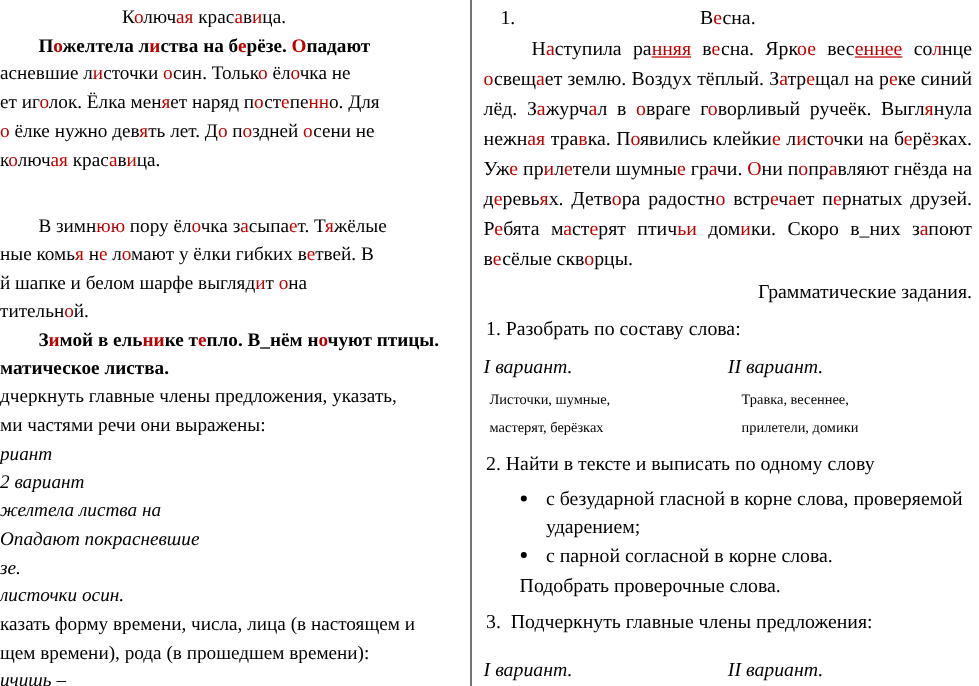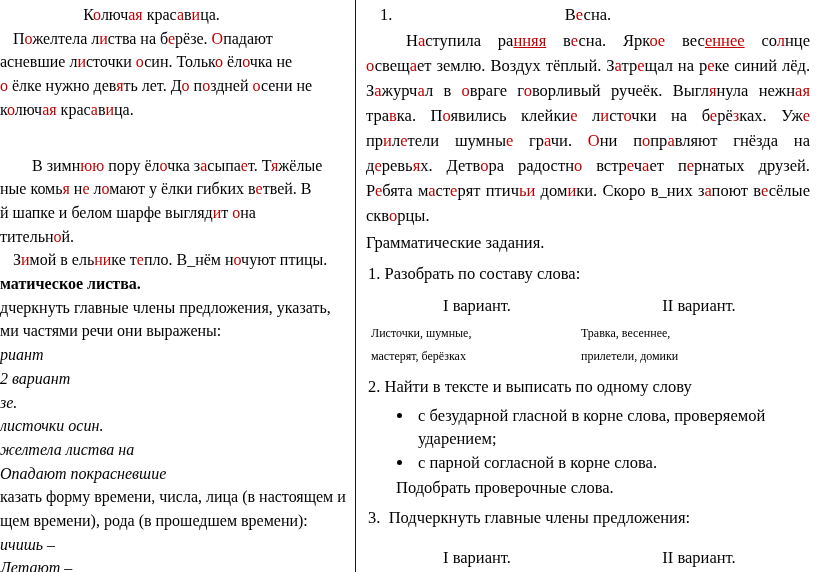--- a/index.html
+++ b/index.html
@@ -7,95 +7,96 @@
   body {
     background:#ffffff;
     font-family:"Liberation Serif","DejaVu Serif",serif;
     color:#000;
     overflow:hidden;
   }
   .page { display:flex; width:816px; height:572px; background:#fff; }
 
   
   .col-left {
-    width:356px; flex:none;
+    width:393px; flex:none;
     border-right:1px solid #1a1a1a;
     padding:3px 4px 0 0;
     overflow:hidden;
   }
   .col-left .line {
     font-size:16px;
     line-height:23.7px;
     white-space:nowrap;
   }
   .t-center { text-align:center; padding-right:48px; }
-  .t-ind  { padding-left:13px; }
+  .t-ind  { padding-left:32px;font-weight:bold; }
   .t-ind2 { padding-left:32px;margin-top:32px; }
   .t-bold { font-weight:bold; }
   .t-italic { font-style:italic;flex-direction:column; }
   .t-cols { display:flex; }
   .t-cols .c1 { width:152px; flex:none; }
 
   
   .r { color:#c00000; }
   .u { text-decoration:underline; }
 
   
   .col-right { flex:1; padding:3px 6px 0 10px; overflow:hidden; }
   .head-row { position:relative; font-size:16.5px; line-height:24px; }
   .head-num { position:absolute; left:14px; top:0; }
   .head-title { text-align:center; }
   .para {
     font-size:16.5px; line-height:25px;
     text-align:justify; text-indent:40px;
     margin-top:1px;
   }
-  .tasks-title { text-align:left; font-size:16.5px; line-height:25px; margin-top:2px; }
+  .tasks-title { text-align:right; font-size:16.5px; line-height:25px; margin-top:2px; }
   .task-line { font-size:16.5px; line-height:24px; margin-top:7px; padding-left:2px; white-space:pre-wrap; }
   .variants { display:flex; margin-top:8px; font-size:16.5px; line-height:24px; }
-  .variants .v { width:50%; text-align:center; }
+  .variants .v { width:50%; text-align:left;font-style:italic; }
   .variants-bottom { margin-top:16px; }
   .words { display:flex; margin-top:4px; font-size:12px; line-height:23px; }
   .words .w1 { width:210px; flex:none; margin-left:5px; white-space:pre-line; }
   .words .w2 { white-space:pre-line; }
   .bullets { margin:5px 0 2px 48px; font-size:16.5px; line-height:23px; }
   .bullets li { padding-left:4px; margin-bottom:1px; }
   .note { font-size:16.5px; line-height:23px; padding-left:30px; }
 </style>
 </head>
 <body>
 
 <div class="page">
 
   <div class="col-left">
 
   <div class="line t-center">К<span class="r">о</span>люч<span class="r">ая</span> крас<span class="r">а</span>в<span class="r">и</span>ца.</div>
       <div class="line t-ind">П<span class="r">о</span>желтела л<span class="r">и</span>ства на б<span class="r">е</span>рёзе. <span class="r">О</span>падают</div>
       <div class="line">асневшие л<span class="r">и</span>сточки <span class="r">о</span>син. Тольк<span class="r">о</span> ёл<span class="r">о</span>чка не</div>
+      <div class="line">ет иг<span class="r">о</span>лок. Ёлка мен<span class="r">я</span>ет наряд п<span class="r">о</span>ст<span class="r">е</span>пе<span class="r">нн</span>о. Для</div>
       <div class="line"><span class="r">о</span> ёлке нужно дев<span class="r">я</span>ть лет. Д<span class="r">о</span> п<span class="r">о</span>здней <span class="r">о</span>сени не</div>
       <div class="line">к<span class="r">о</span>люч<span class="r">ая</span> крас<span class="r">а</span>в<span class="r">и</span>ца.</div>
       <div class="line t-ind2">В зимн<span class="r">юю</span> пору ёл<span class="r">о</span>чка з<span class="r">а</span>сыпа<span class="r">е</span>т. Т<span class="r">я</span>жёлые</div>
       <div class="line">ные комь<span class="r">я</span> н<span class="r">е</span> л<span class="r">о</span>мают у ёлки гибких в<span class="r">е</span>твей. В</div>
       <div class="line">й шапке и белом шарфе выгляд<span class="r">и</span>т <span class="r">о</span>на</div>
       <div class="line">тительн<span class="r">о</span>й.</div>
       <div class="line t-ind">З<span class="r">и</span>мой в ель<span class="r">ни</span>ке т<span class="r">е</span>пло. В_нём н<span class="r">о</span>чуют птицы.</div>
       <div class="line t-bold">матическое листва.</div>
       <div class="line">дчеркнуть главные члены предложения, указать,</div>
       <div class="line">ми частями речи они выражены:</div>
       <div class="line t-cols t-italic">
         <span class="c1">риант</span>
         <span class="c2">2 вариант</span>
       </div>
       <div class="line t-cols t-italic">
+        <span class="c1">желтела листва на</span>
+        <span class="c2">Опадают покрасневшие</span>
+      </div>
+      <div class="line t-cols t-italic">
         <span class="c1">зе.</span>
         <span class="c2">листочки осин.</span>
-      </div>
-      <div class="line t-cols t-italic">
-        <span class="c1">желтела листва на</span>
-        <span class="c2">Опадают покрасневшие</span>
       </div>
       <div class="line">казать форму времени, числа, лица (в настоящем и</div>
       <div class="line">щем времени), рода (в прошедшем времени):</div>
       <div class="line t-cols t-italic">
         <span class="c1">ичишь –</span>
         <span class="c2">Летают –</span>
       </div>
       <div class="line t-cols t-italic">
         <span class="c1">одила –</span>
         <span class="c2">Зацвёл –</span>

